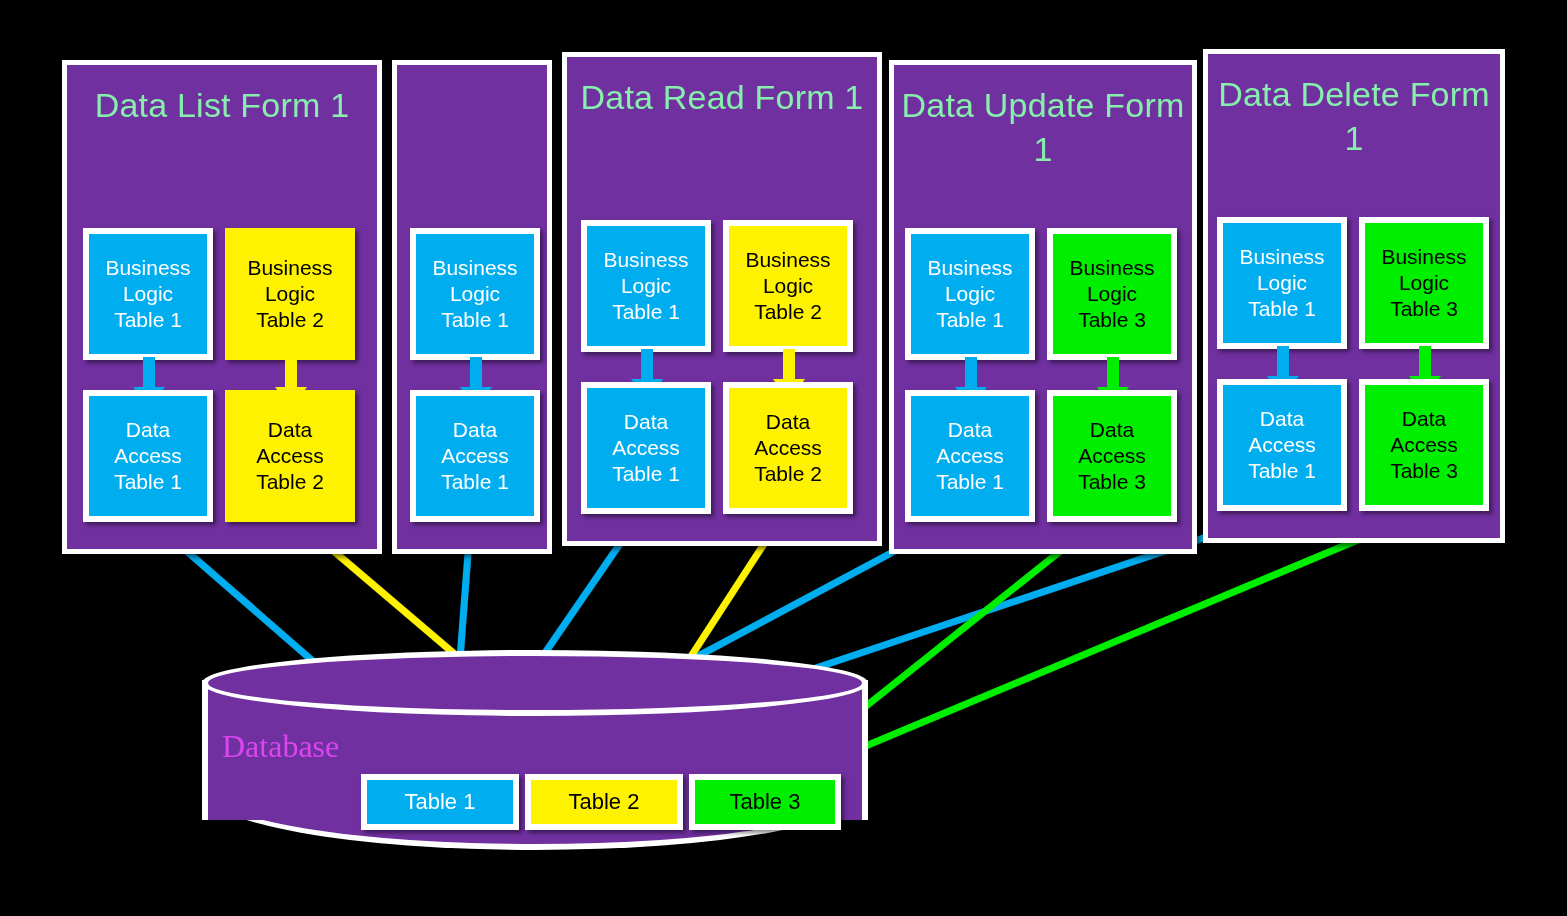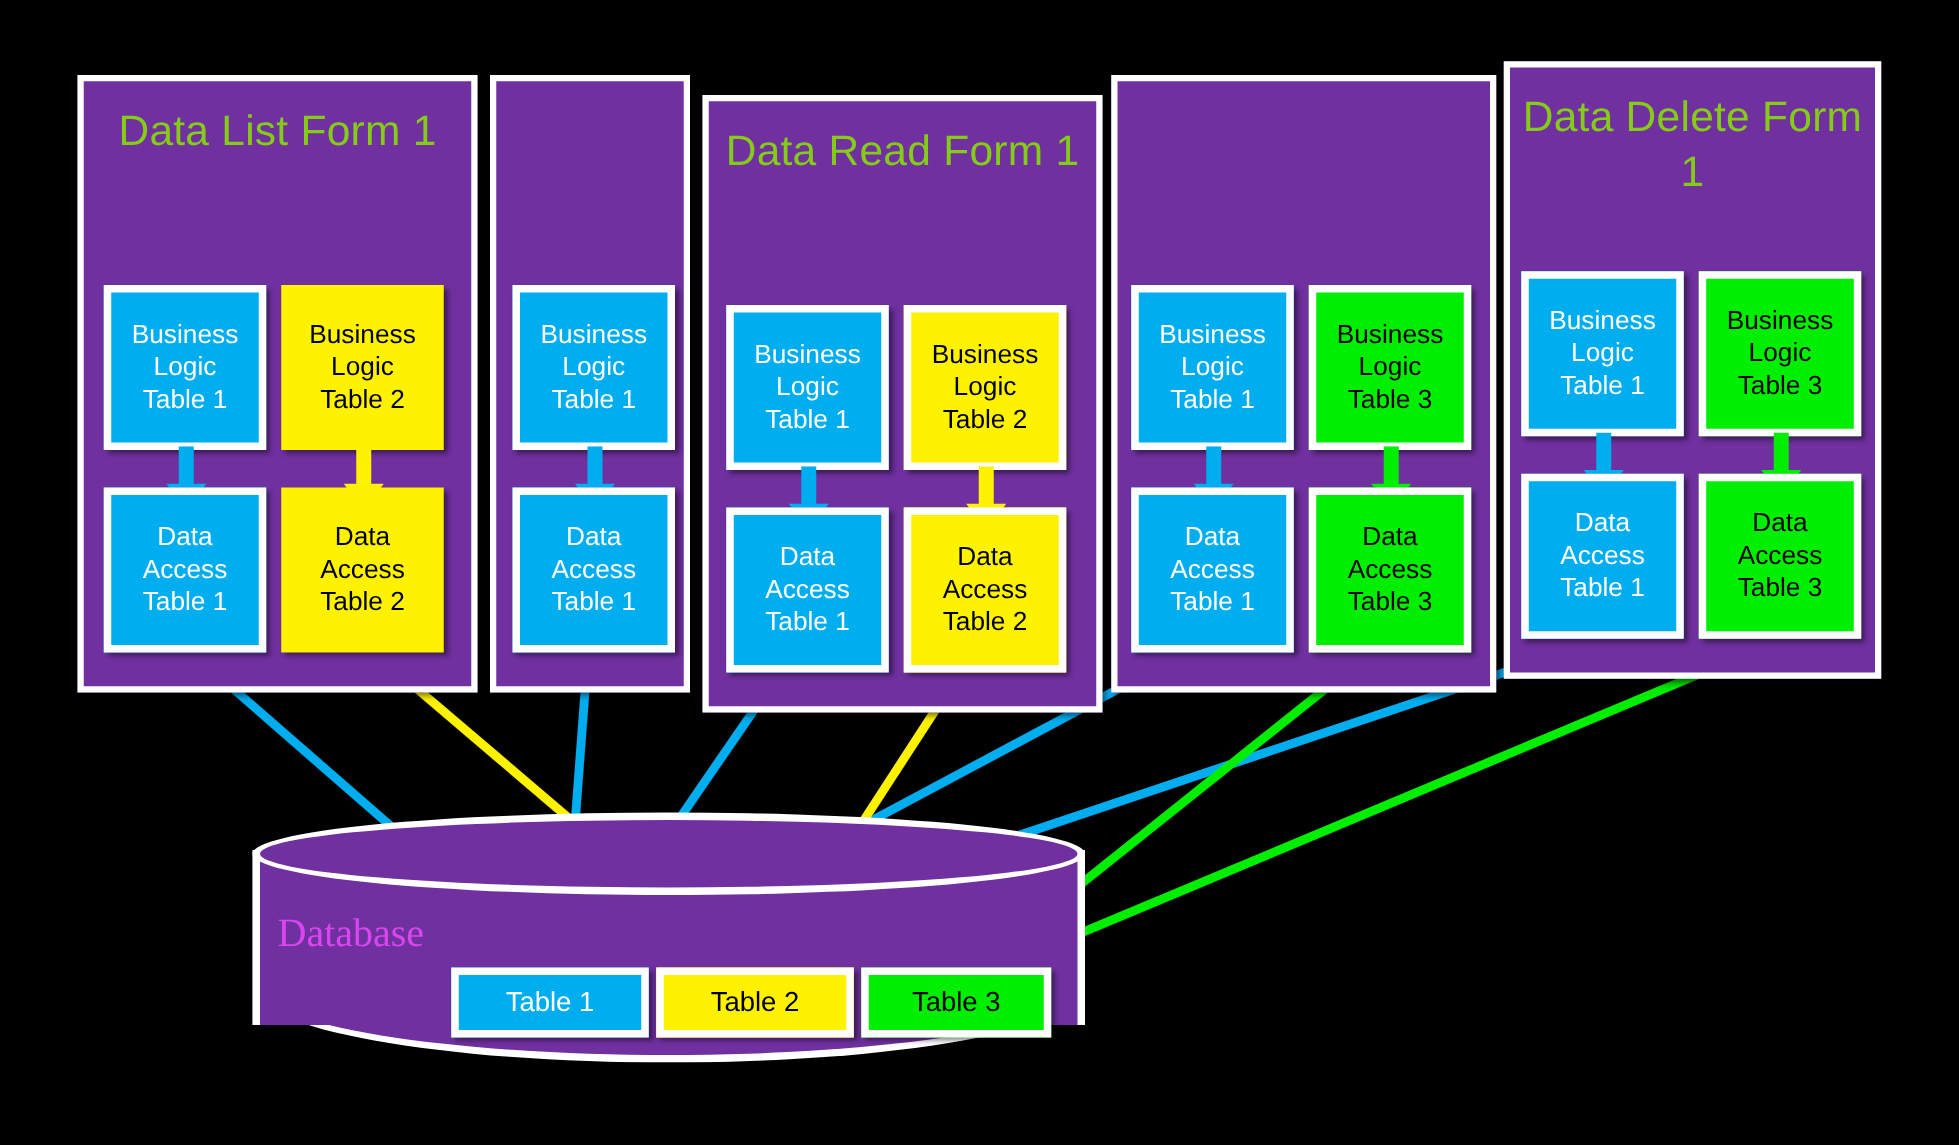--- a/index.html
+++ b/index.html
@@ -15,21 +15,21 @@
     position:absolute;
     background:#7030A0;
     border:5px solid #ffffff;
     box-sizing:border-box;
     box-shadow:3px 3px 5px rgba(0,0,0,.55);
   }
   .panel-title{
     position:absolute;
     left:6px;right:6px;top:18px;
     text-align:center;
-    color:#84cc16;
+    color:#86efac;
     font-size:34px;
     line-height:44px;
     font-weight:400;
     letter-spacing:.2px;
   }
   
   .cbox{
     position:absolute;
     box-sizing:border-box;
     display:flex;
@@ -173,21 +173,21 @@
       <path d="M4,30 L20,52 L36,30 Z" fill="#00ADEF"></path>
     </svg>
 
     <div class="cbox c-blue" style="left:13px;top:325px;width:130px;height:132px;">
       <span>Data</span>
       <span>Access</span>
       <span>Table 1</span>
     </div>
   </div>
 
-  <div class="panel" style="left:562px;top:76px;width:320px;height:494px;">
+  <div class="panel" style="left:562px;top:52px;width:320px;height:494px;">
     <div class="panel-title">Data Read Form 1</div>
 
     <div class="cbox c-blue" style="left:14px;top:163px;width:130px;height:132px;">
       <span>Business</span>
       <span>Logic</span>
       <span>Table 1</span>
     </div>
 
     <div class="cbox c-yellow" style="left:156px;top:163px;width:130px;height:132px;">
       <span>Business</span>
@@ -211,20 +211,21 @@
     </div>
 
     <div class="cbox c-yellow" style="left:156px;top:325px;width:130px;height:132px;">
       <span>Data</span>
       <span>Access</span>
       <span>Table 2</span>
     </div>
   </div>
 
   <div class="panel" style="left:889px;top:60px;width:308px;height:494px;">
+    <div class="panel-title">Data Update Form 1</div>
 
     <div class="cbox c-blue" style="left:11px;top:163px;width:130px;height:132px;">
       <span>Business</span>
       <span>Logic</span>
       <span>Table 1</span>
     </div>
 
     <div class="cbox c-green" style="left:153px;top:163px;width:130px;height:132px;">
       <span>Business</span>
       <span>Logic</span>

